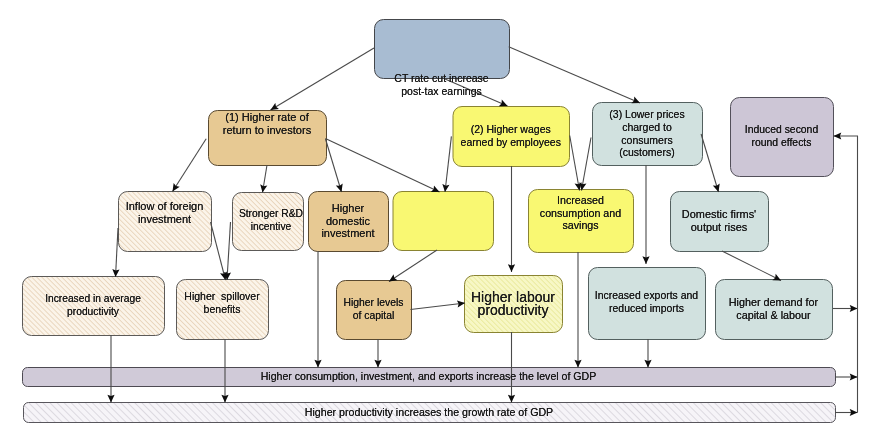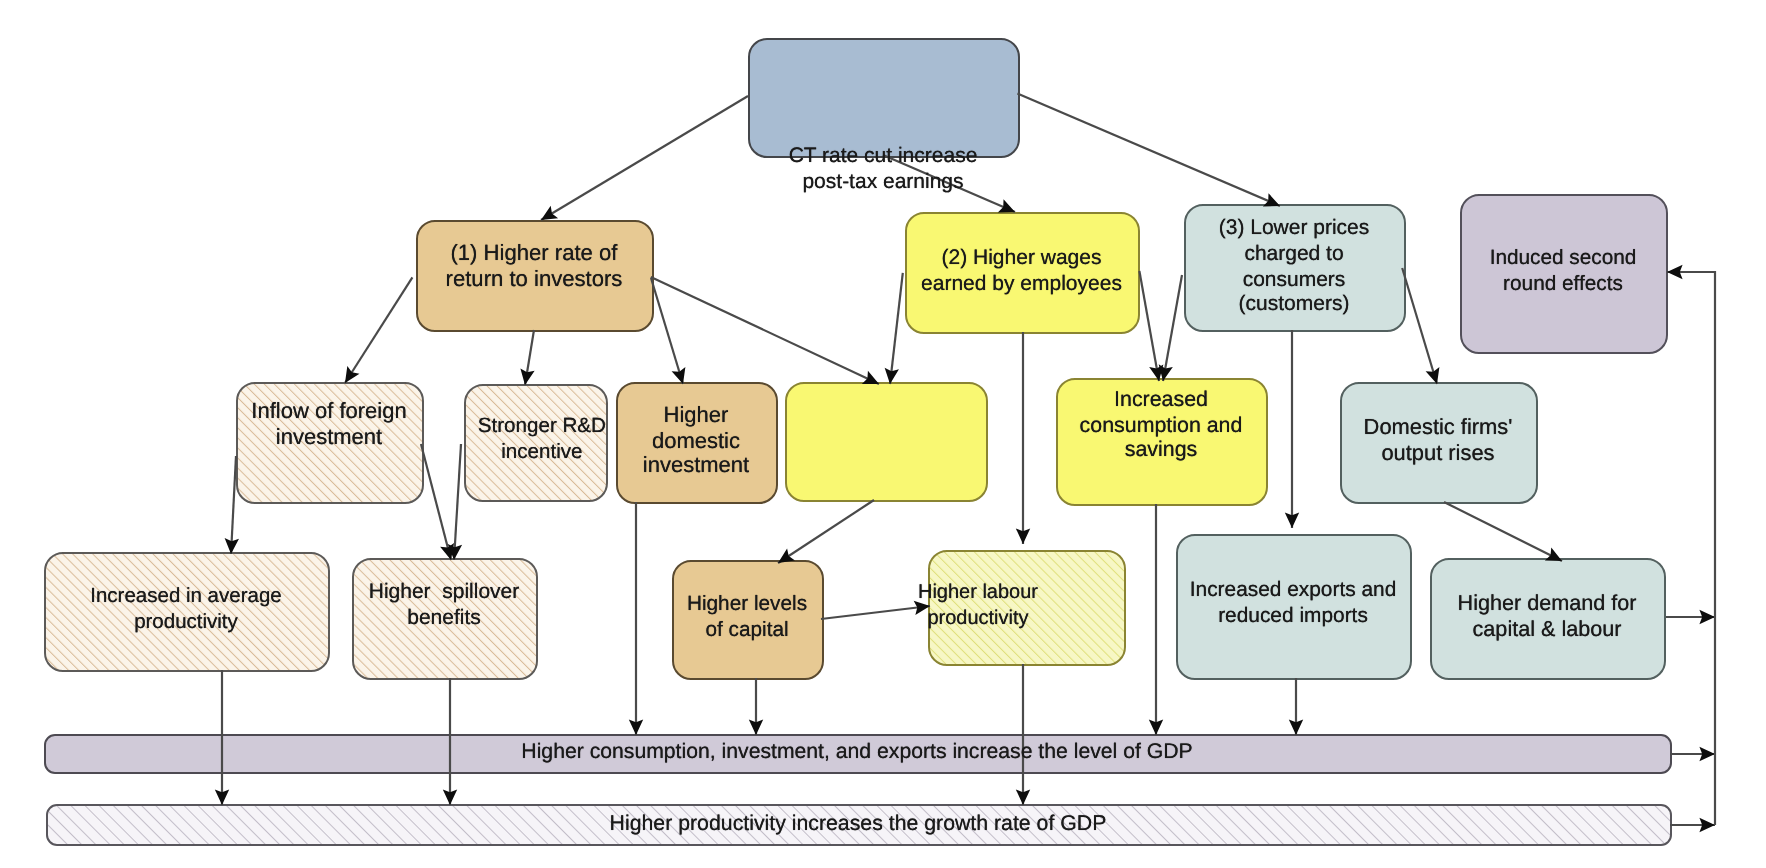--- a/index.html
+++ b/index.html
@@ -84,21 +84,21 @@
       <path d="M 111 335 L 111 402.5" fill="none" stroke="#4a4a4a" stroke-width="1.1" marker-end="url(#arrowhead)"></path>
       <path d="M 225 339 L 225 402.5" fill="none" stroke="#4a4a4a" stroke-width="1.1" marker-end="url(#arrowhead)"></path>
       <path d="M 511.5 332 L 511.5 402.5" fill="none" stroke="#4a4a4a" stroke-width="1.1" marker-end="url(#arrowhead)"></path>
       <path d="M 833 308.5 L 857.5 308.5" fill="none" stroke="#4a4a4a" stroke-width="1.1" marker-end="url(#arrowhead)"></path>
       <path d="M 835 377 L 857.5 377" fill="none" stroke="#4a4a4a" stroke-width="1.1" marker-end="url(#arrowhead)"></path>
       <path d="M 835 412.5 L 857.5 412.5" fill="none" stroke="#4a4a4a" stroke-width="1.1" marker-end="url(#arrowhead)"></path>
       <path d="M 857.5 412.5 L 857.5 136 L 833.5 136" fill="none" stroke="#4a4a4a" stroke-width="1.1" marker-end="url(#arrowhead)"></path>
     </svg>
 <div class="node" style="left: 374px; top: 19px; width: 135px; height: 59px; font-size: 10.5px; margin-top: 36px;"><span class="nodetext">CT rate cut increase
 post-tax earnings</span></div>
-    <div class="node" style="left: 208px; top: 106px; width: 118px; height: 55px; font-size: 11.05px;"><span class="nodetext">(1) Higher rate of
+    <div class="node" style="left: 208px; top: 96px; width: 118px; height: 55px; font-size: 11.05px;"><span class="nodetext">(1) Higher rate of
 return to investors</span></div>
     <div class="node" style="left: 452.5px; top: 106px; width: 116.5px; height: 60px; font-size: 10.5px;"><span class="nodetext">(2) Higher wages
 earned by employees</span></div>
     <div class="node" style="left: 592px; top: 102px; width: 110px; height: 63px; font-size: 10.5px;"><span class="nodetext">(3) Lower prices
 charged to
 consumers
 (customers)</span></div>
     <div class="node" style="left: 730px; top: 97px; width: 103px; height: 79px; font-size: 10.4px;"><span class="nodetext">Induced second
 round effects</span></div>
     <div class="node" style="left: 118px; top: 183px; width: 93px; height: 60px; font-size: 11px;"><span class="nodetext">Inflow of foreign
@@ -112,21 +112,21 @@
 consumption and
 savings</span></div>
     <div class="node" style="left: 670px; top: 191px; width: 98px; height: 60px; font-size: 10.95px;"><span class="nodetext">Domestic firms'
 output rises</span></div>
     <div class="node" style="left: 22px; top: 276px; width: 142px; height: 59px; font-size: 10.25px;"><span class="nodetext">Increased in average
 productivity</span></div>
     <div class="node" style="left: 176px; top: 279px; width: 92px; height: 48px; font-size: 10.5px;"><span class="nodetext">Higher &nbsp;spillover
 benefits</span></div>
     <div class="node" style="left: 336px; top: 280px; width: 75px; height: 59px; font-size: 10.4px;"><span class="nodetext">Higher levels
 of capital</span></div>
-    <div class="node" style="left: 440px; top: 275px; width: 98px; height: 57px; font-size: 10px; align-items: center;"><span class="nodetext">Higher labour
+    <div class="node" style="left: 464px; top: 275px; width: 98px; height: 57px; font-size: 14px; align-items: center;"><span class="nodetext">Higher labour
 productivity</span></div>
     <div class="node" style="left: 588px; top: 267px; width: 117px; height: 72px; font-size: 10.45px;"><span class="nodetext">Increased exports and
 reduced imports</span></div>
     <div class="node" style="left: 715px; top: 279px; width: 117px; height: 60px; font-size: 10.8px;"><span class="nodetext">Higher demand for
 capital &amp; labour</span></div>
     <div class="node" style="left: 22px; top: 367px; width: 813px; height: 19px; font-size: 10.6px;"><span class="nodetext">Higher consumption, investment, and exports increase the level of GDP</span></div>
     <div class="node" style="left: 23px; top: 402px; width: 812px; height: 20px; font-size: 10.65px;"><span class="nodetext">Higher productivity increases the growth rate of GDP</span></div>
   </div>
 
 </body></html>

